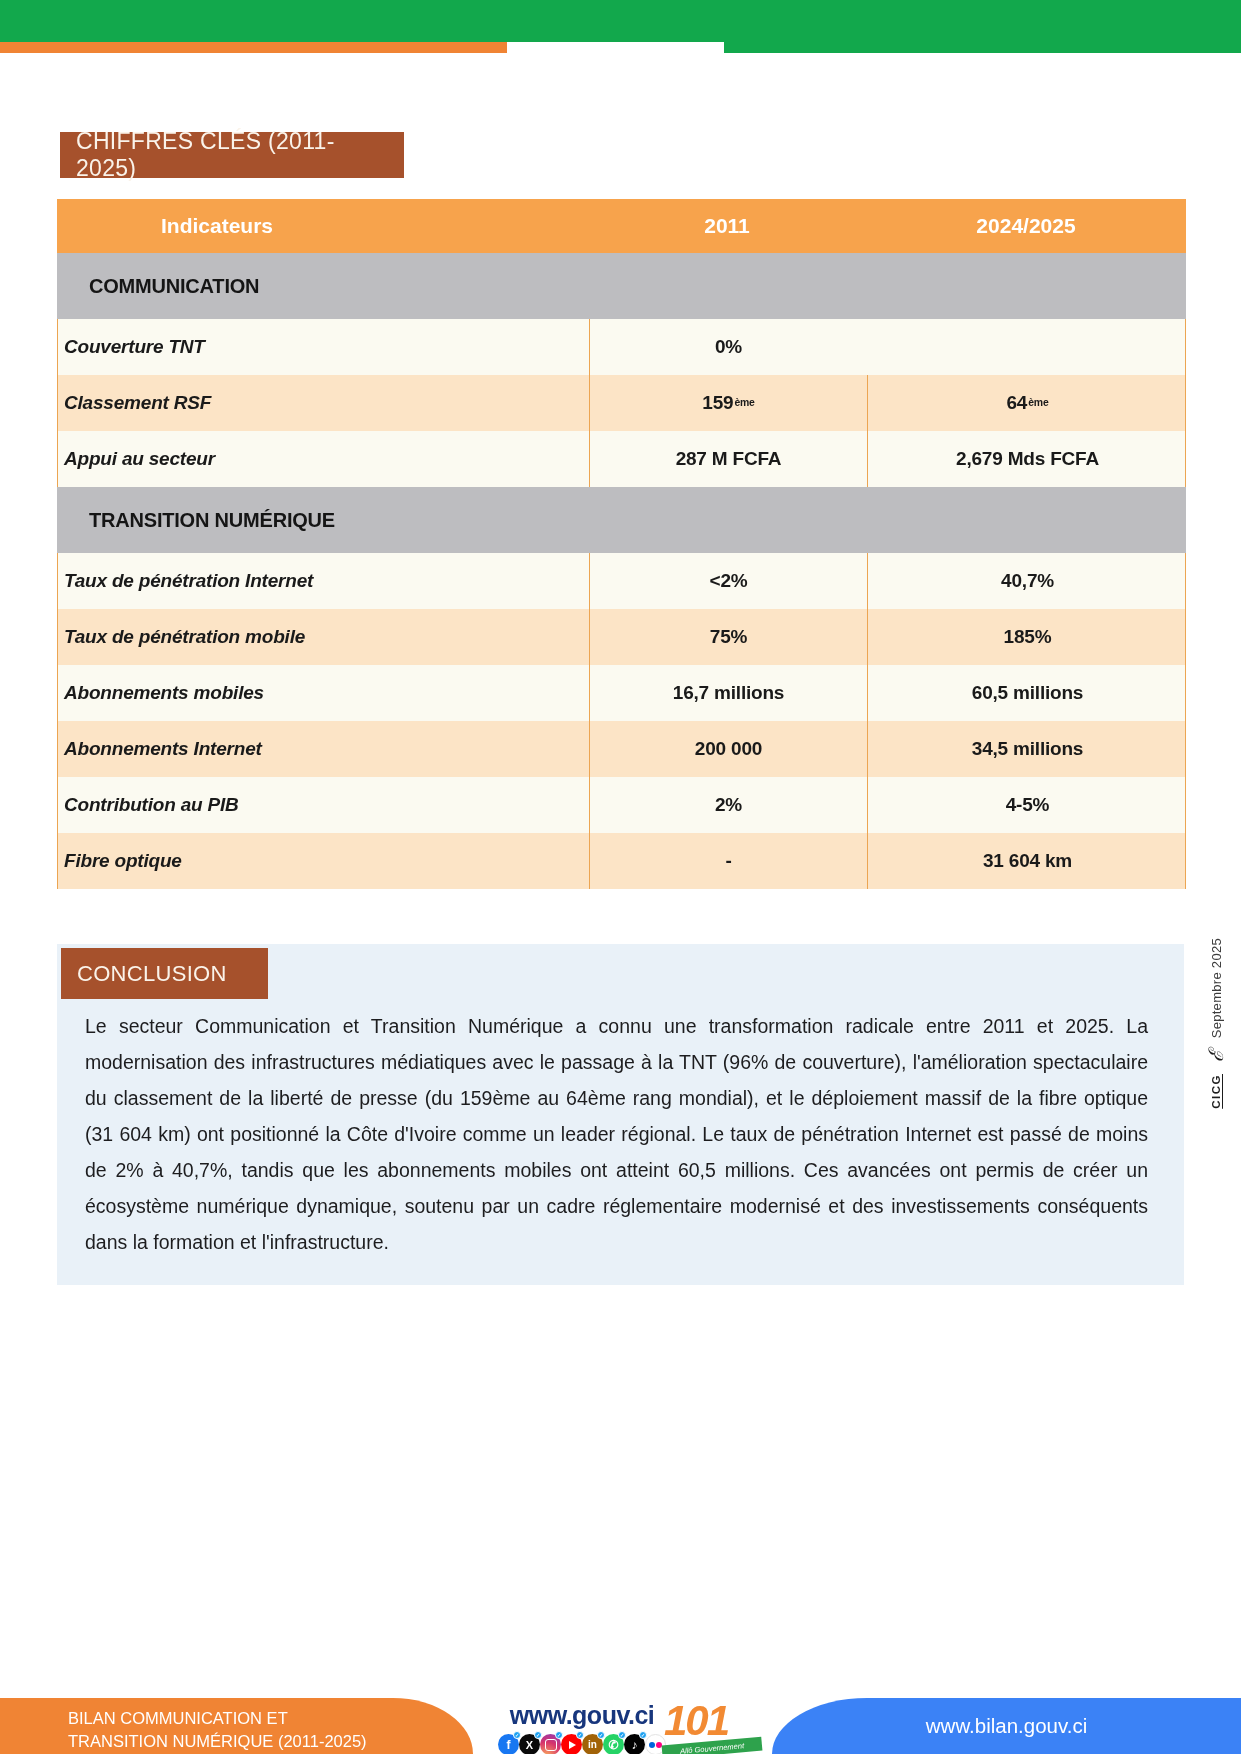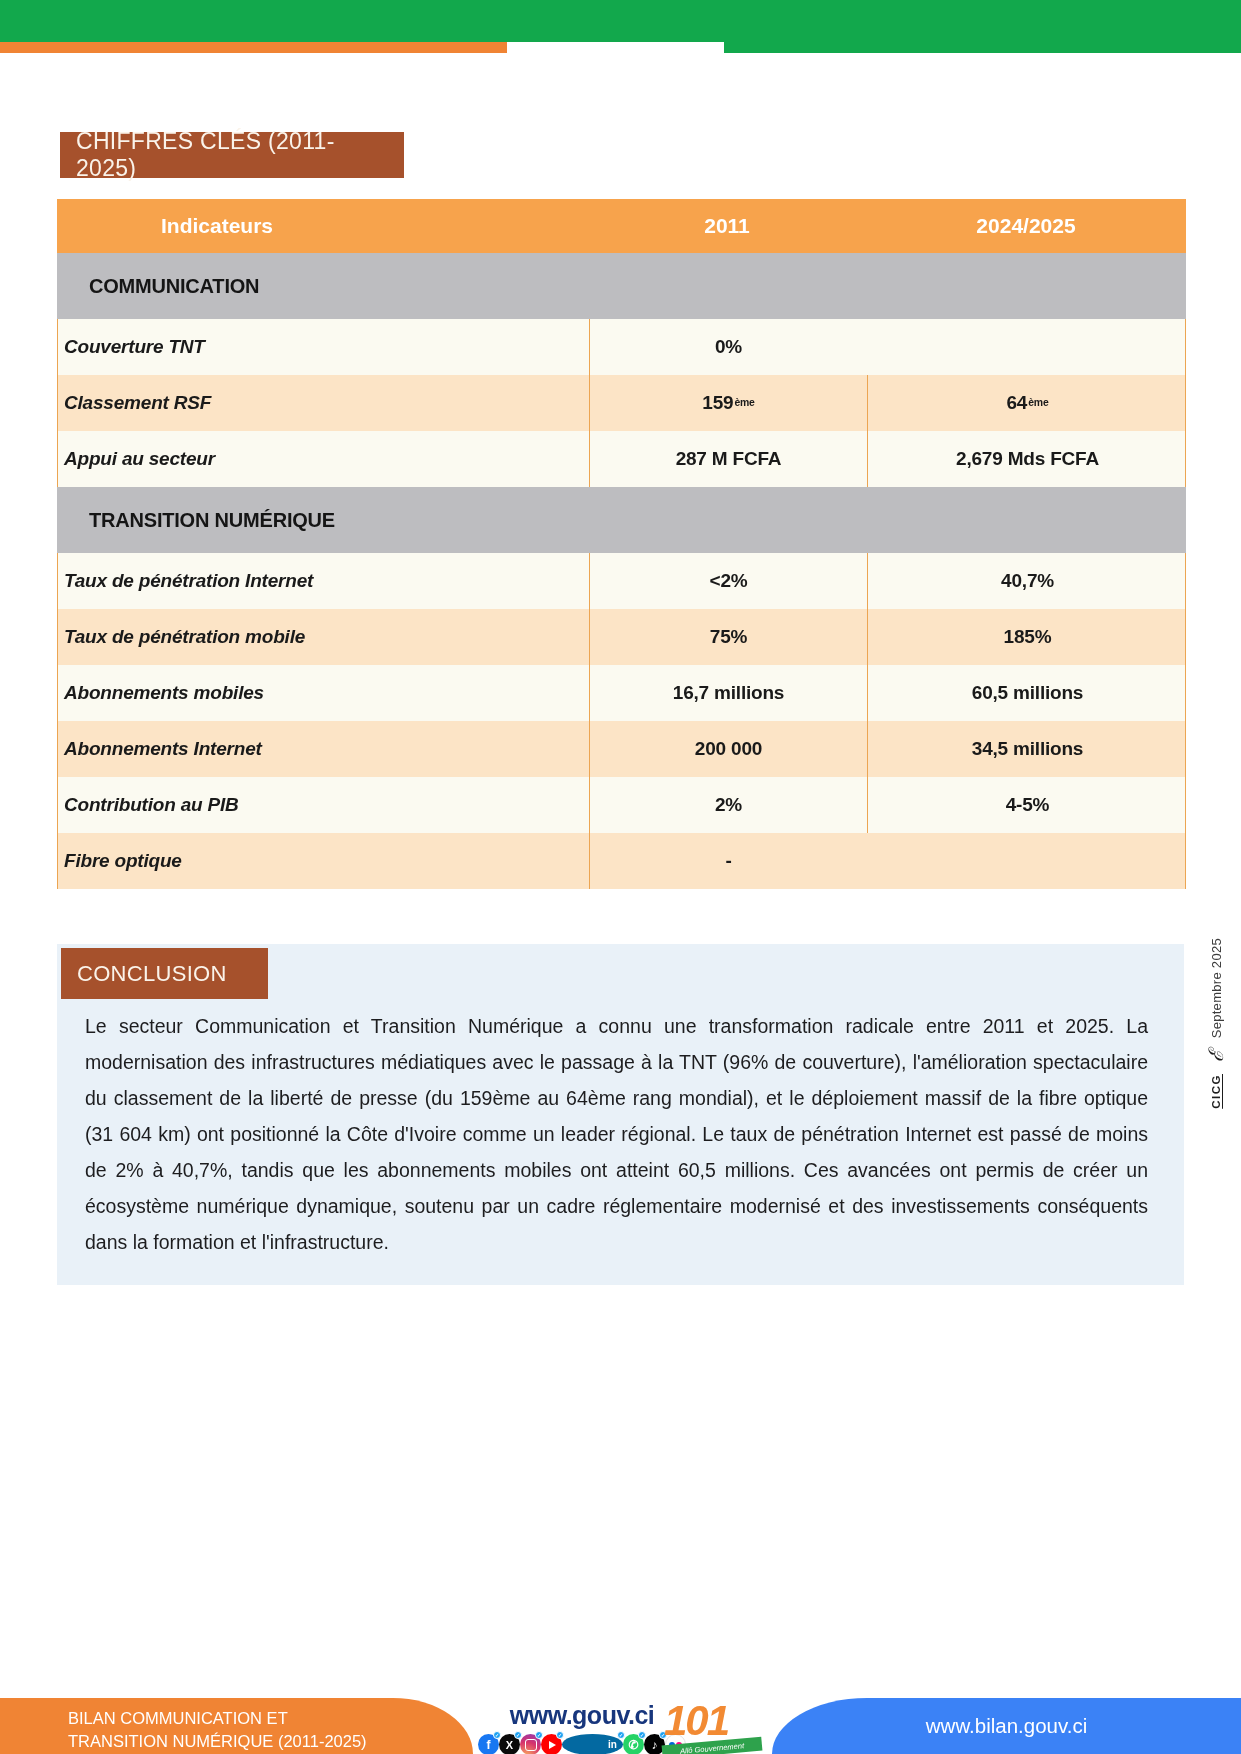--- a/index.html
+++ b/index.html
@@ -67,21 +67,21 @@
   .sicon .badge{position:absolute;top:-3px;right:-2px;width:8px;height:8px;border-radius:50%;
                 background:#1DA1F2;color:#fff;font-size:5px;display:flex;align-items:center;
                 justify-content:center;border:1px solid #fff;box-sizing:border-box;}
   .ic-fb{background:#1877F2;}
   .ic-x{background:#0a0a0a;font-size:11px;}
   .ic-ig{background:radial-gradient(circle at 30% 110%, #FDB35D 0%, #D6336C 55%, #8A3AB9 100%);}
   .ig-box{width:10px;height:10px;border:1.5px solid #fff;border-radius:3px;display:block;}
   .ic-yt{background:#FF0000;}
   .yt-play{width:0;height:0;border-left:7px solid #fff;border-top:4.5px solid transparent;
            border-bottom:4.5px solid transparent;display:block;margin-left:2px;}
-  .ic-li{background:#0369a1;font-size:10px;padding-left:40px;}
+  .ic-li{background:#a16207;font-size:10px;}
   .ic-wa{background:#25D366;font-size:12px;}
   .ic-tt{background:#010101;font-size:12px;}
   .ic-fl{background:#ffffff;border:1px solid #e3e3e3;box-sizing:border-box;gap:1.5px;}
   .fl-dot{width:6px;height:6px;border-radius:50%;display:block;}
   .fl-blue{background:#0063DC;}
   .fl-pink{background:#FF0084;}
 
   .logo101{left:664px;top:1697px;width:104px;height:60px;}
   .logo101-text{font-size:42px;font-weight:bold;font-style:italic;color:#F28A33;
                 letter-spacing:-2px;line-height:48px;}
@@ -181,20 +181,23 @@
       </div>
     <div class="cell val">
         <span>4-5%</span>
       </div>
   </div>
   <div class="trow peach">
     <div class="cell lbl">Fibre optique</div>
     <div class="cell val">
         <span>-</span>
       </div>
+    <div class="cell val">
+        <span>31 604 km</span>
+      </div>
   </div>
 </div>
 
 <div class="abs concl-panel"></div>
 <div class="abs chip chip-conclusion">
   <span>CONCLUSION</span>
 </div>
 <div class="abs concl-text">Le secteur Communication et Transition Numérique a connu une transformation radicale entre 2011 et 2025. La modernisation des infrastructures médiatiques avec le passage à la TNT (96% de couverture), l'amélioration spectaculaire du classement de la liberté de presse (du 159ème au 64ème rang mondial), et le déploiement massif de la fibre optique (31 604 km) ont positionné la Côte d'Ivoire comme un leader régional. Le taux de pénétration Internet est passé de moins de 2% à 40,7%, tandis que les abonnements mobiles ont atteint 60,5 millions. Ces avancées ont permis de créer un écosystème numérique dynamique, soutenu par un cadre réglementaire modernisé et des investissements conséquents dans la formation et l'infrastructure.</div>
 
 <div class="abs side-credit">

